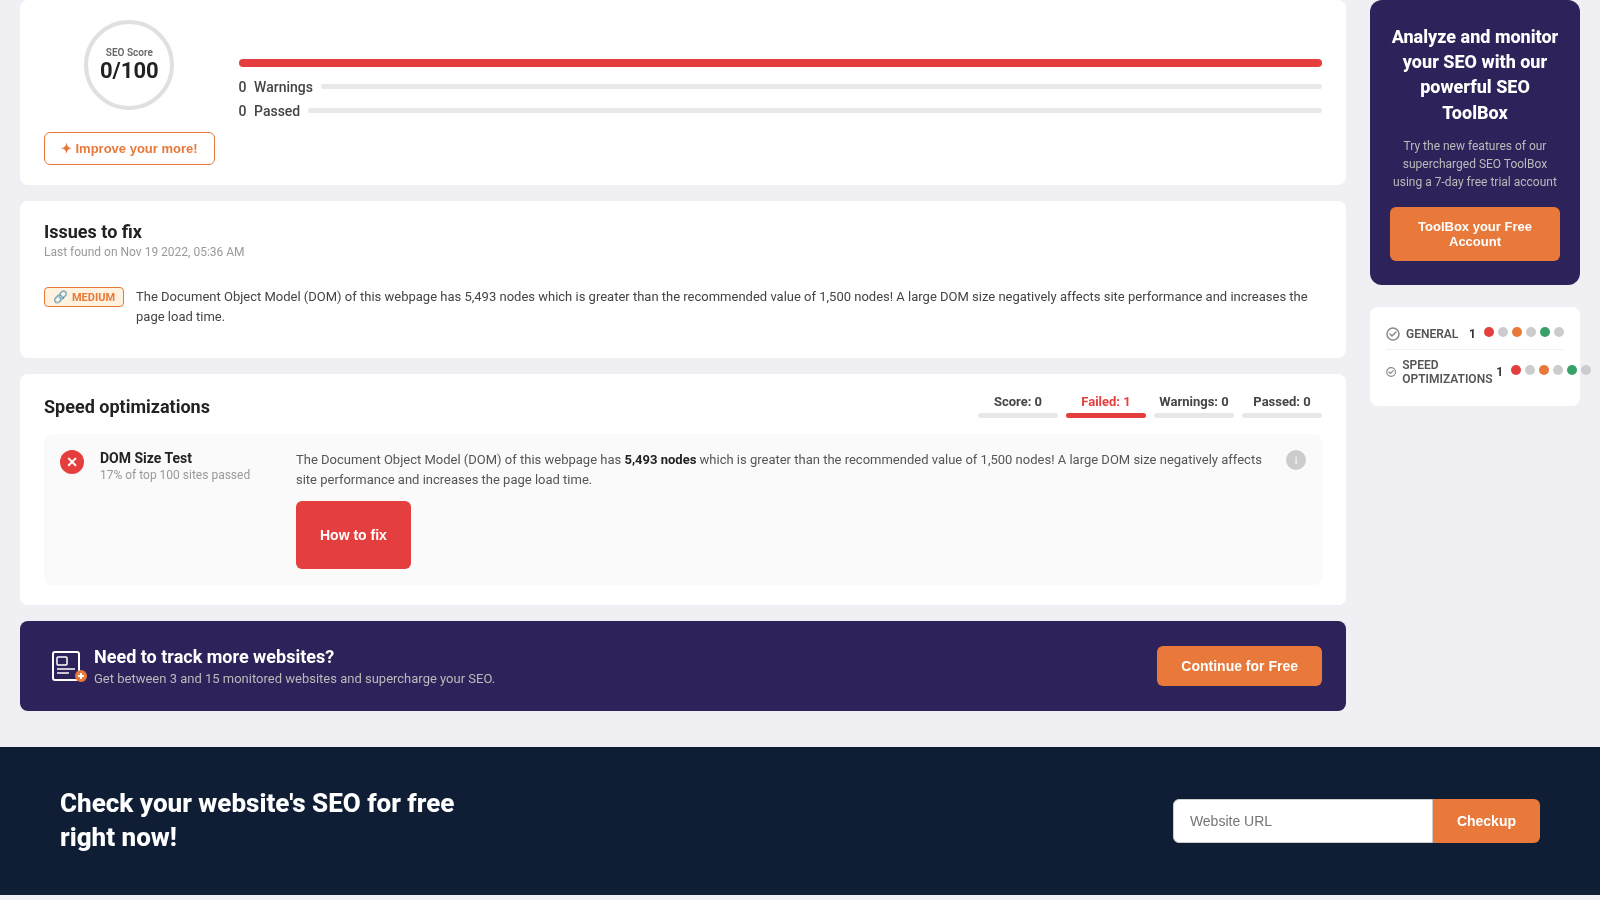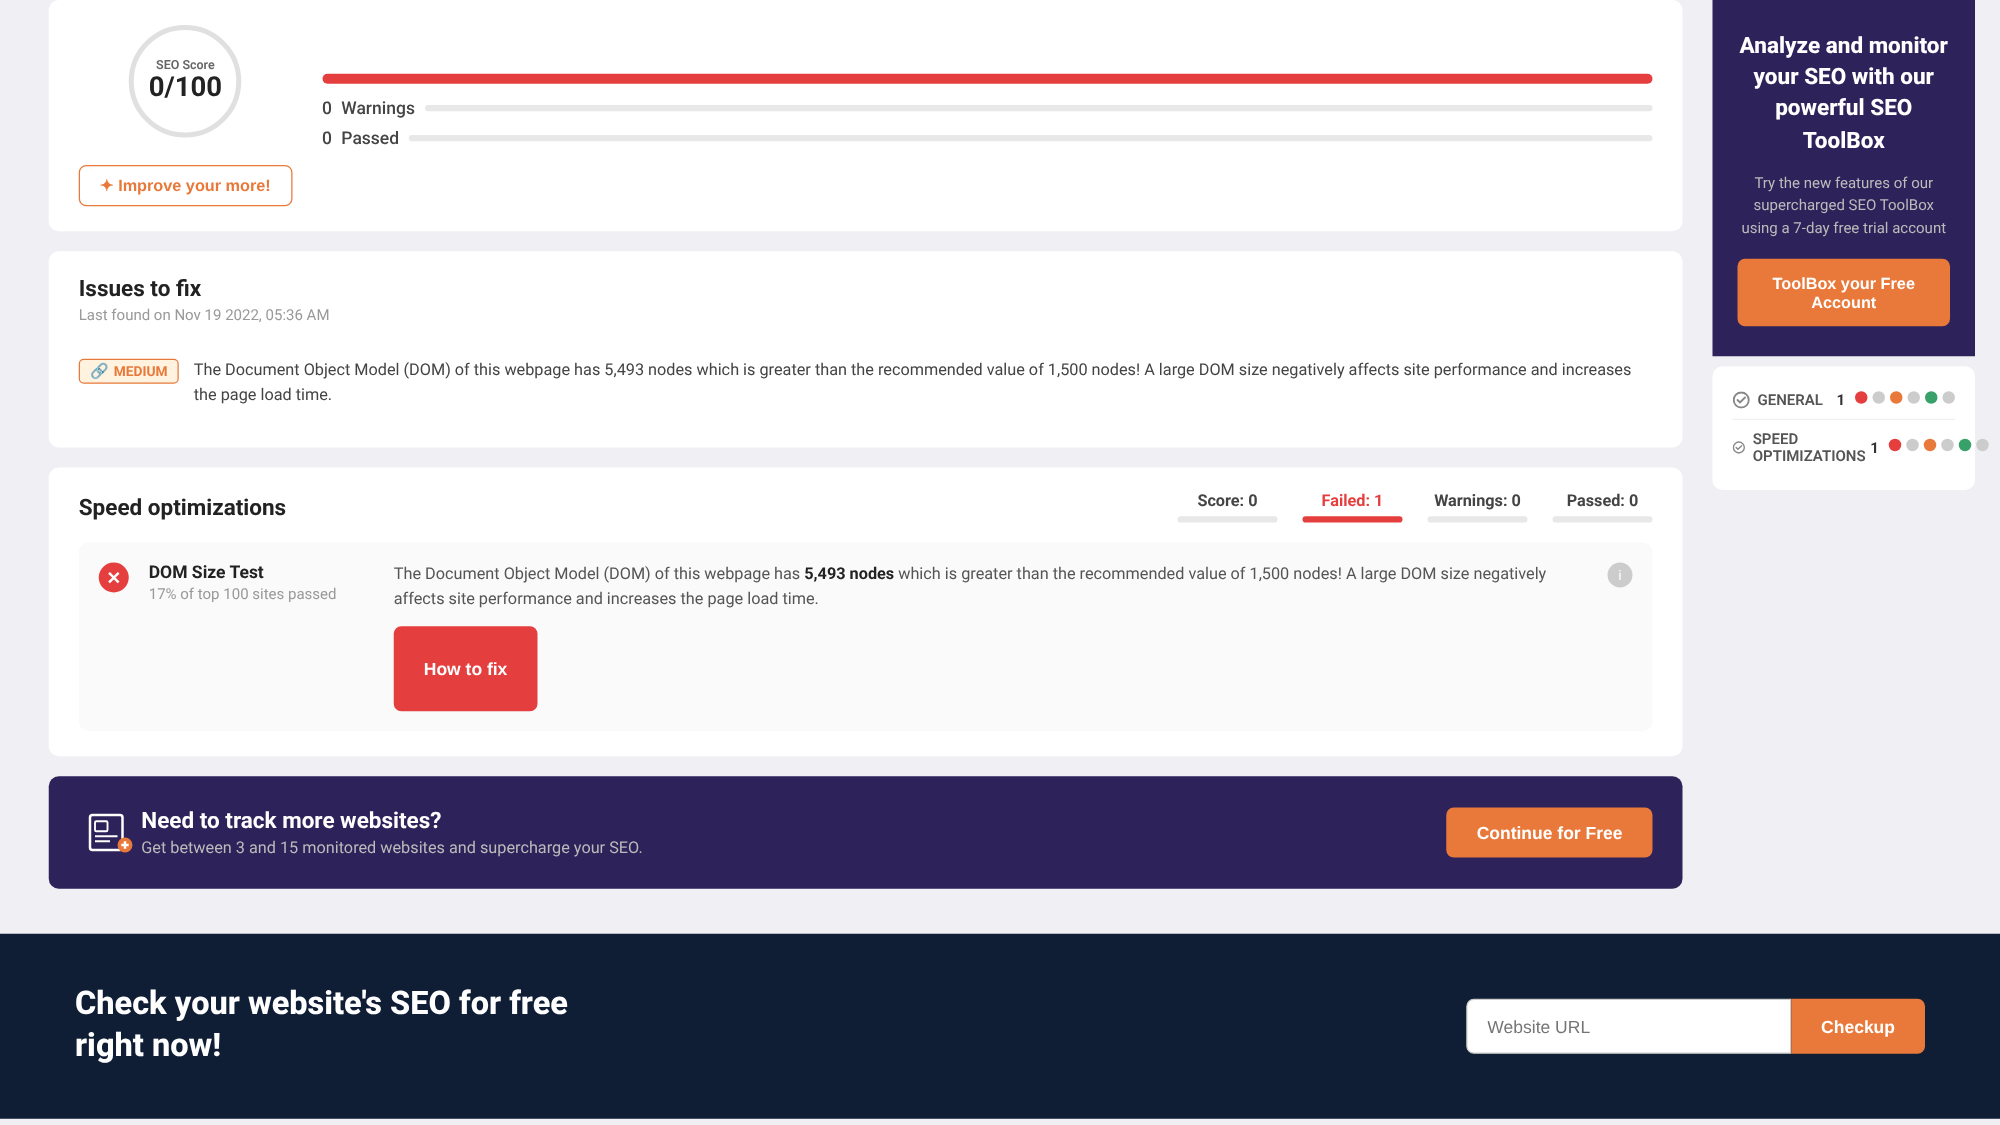--- a/index.html
+++ b/index.html
@@ -9,21 +9,20 @@
       display: flex;
       gap: 24px;
       padding: 0 20px;
       max-width: 1600px;
       margin: 0 auto;
     }
 
     .left-col {
       flex: 1;
       min-width: 0;
-      margin-left: 19px;
     }
 
     .right-col {
       width: 210px;
       flex-shrink: 0;
     }
 
     
     .score-section {
       background: #fff;
@@ -340,23 +339,23 @@
       font-weight: 700;
       padding: 14px 24px;
       border: none;
       border-radius: 0 6px 6px 0;
       cursor: pointer;
     }
 
     
     .sidebar-promo {
       background: #2d2259;
-      border-radius: 0;
+      border-radius: 12px;
       padding: 24px 20px;
-      margin-bottom: 8px;
+      margin-bottom: 22px;
     }
 
     .promo-title {
       font-size: 18px;
       font-weight: 800;
       color: #fff;
       text-align: center;
       line-height: 1.4;
       margin-bottom: 12px;
     }
@@ -428,21 +427,21 @@
     .checklist-num {
       font-size: 12px;
       font-weight: 700;
       color: #333;
       margin-right: 4px;
     }
 
     .speed-metrics-inline {
       display: flex;
       align-items: center;
-      gap: 20px;
+      gap: 8px;
     }
 
     .metric-group {
       display: flex;
       flex-direction: column;
       align-items: center;
       font-size: 12px;
       color: #888;
     }
 

